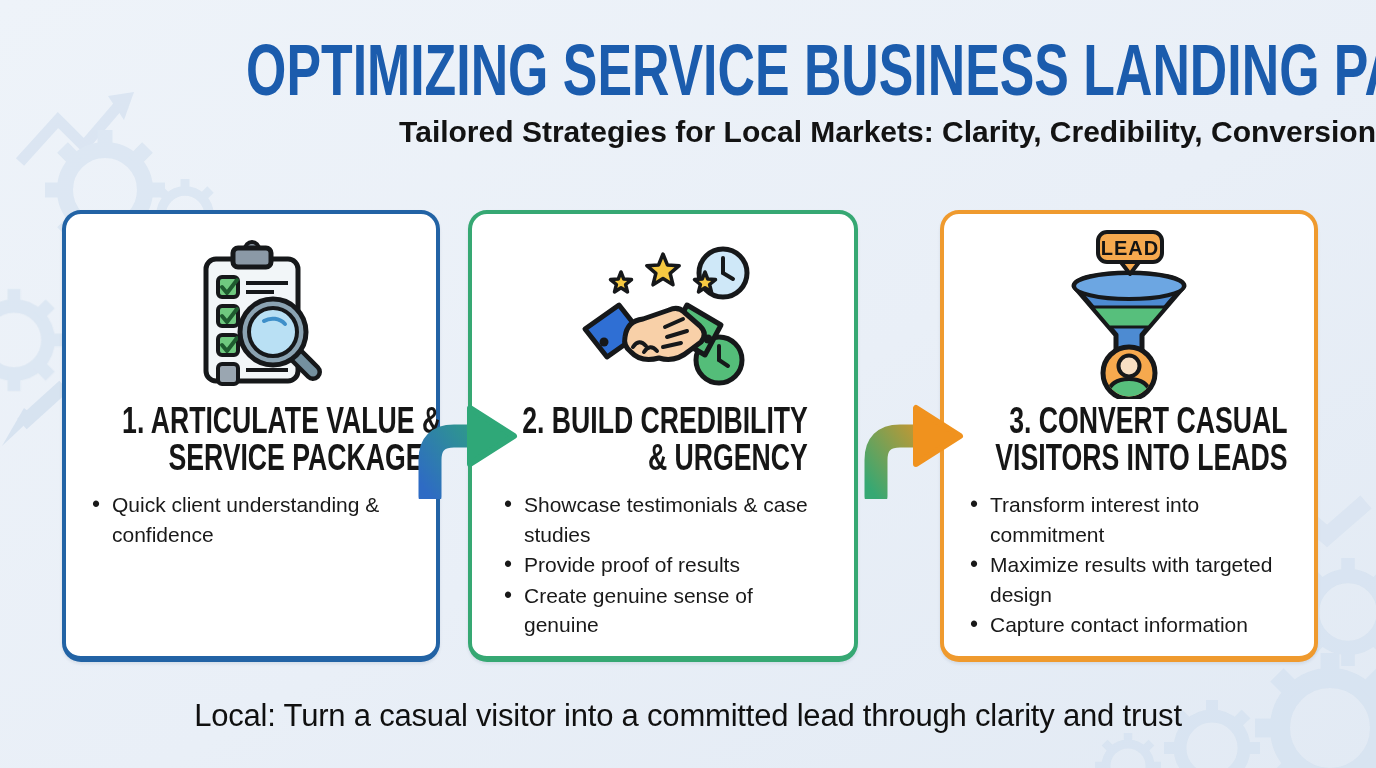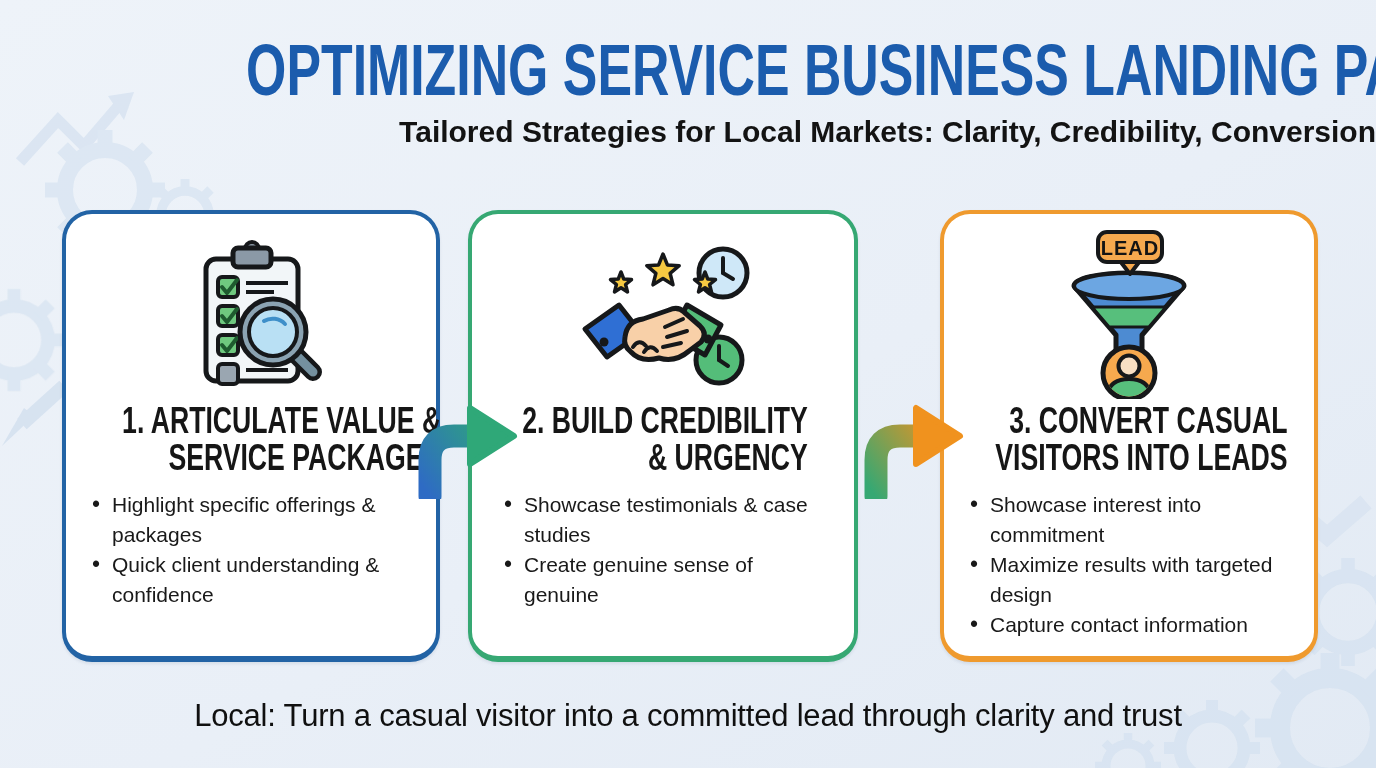--- a/index.html
+++ b/index.html
@@ -13,21 +13,21 @@
   .main-title .squeeze{
     display:inline-block;transform:scaleX(0.72);transform-origin:center;
     white-space:nowrap;font-weight:bold;font-size:72px;line-height:72px;color:#1b5cad;
   }
   .subtitle{
     position:absolute;top:112px;left:0;width:100%;text-align:right;z-index:1;
     font-size:30px;line-height:40px;font-weight:bold;color:#131313;
   }
   .card{
     position:absolute;top:210px;height:452px;box-sizing:border-box;z-index:2;
-    background:#ffffff;border-radius:30px;border:4px solid #2263a5;border-bottom-width:6px;
+    background:#ffffff;border-radius:19px;border:4px solid #2263a5;border-bottom-width:6px;
     box-shadow:0 2px 3px rgba(40,70,110,0.10);
   }
   .card-1{left:62px;width:378px;border-color:#2263a5;}
   .card-2{left:468px;width:390px;border-color:#36a873;}
   .card-3{left:940px;width:378px;border-color:#ef9a2e;}
   .icon-wrap{height:168px;display:flex;align-items:center;justify-content:center;padding-top:16px;}
   .card-title{text-align:right;margin-top:4px;font-weight:bold;color:#161616;}
   .card-title .squeeze{
     display:inline-block;transform:scaleX(0.74);transform-origin:center;
     font-size:36px;line-height:37px;
@@ -120,21 +120,20 @@
         <path d="M88 82 a17 17 0 0 1 21 3" stroke="#3e8fc9" stroke-width="4" fill="none" stroke-linecap="round"></path>
       </svg>
     </div>
     <div class="card-title">
       <span class="squeeze">
         <span class="line">1. ARTICULATE VALUE &amp;</span>
         <span class="line">SERVICE PACKAGES</span>
       </span>
     </div>
     <ul class="bullets">
-      <li>Highlight specific offerings &amp; packages</li>
       <li>Quick client understanding &amp; confidence</li>
     </ul>
   </div>
 
   <div class="card card-2">
     <div class="icon-wrap">
       <svg width="185" height="150" viewBox="0 0 185 150">
         <circle cx="152" cy="34" r="24" fill="#cfe8f8" stroke="#16181a" stroke-width="5"></circle>
         <line x1="152" y1="34" x2="152" y2="19" stroke="#16181a" stroke-width="4" stroke-linecap="round"></line>
         <line x1="152" y1="34" x2="162" y2="40" stroke="#16181a" stroke-width="4" stroke-linecap="round"></line>
@@ -159,20 +158,21 @@
       </svg>
     </div>
     <div class="card-title">
       <span class="squeeze">
         <span class="line">2. BUILD CREDIBILITY</span>
         <span class="line">&amp; URGENCY</span>
       </span>
     </div>
     <ul class="bullets" style="margin-right:44px;margin-left:30px;">
       <li>Showcase testimonials &amp; case studies</li>
+      <li>Provide proof of results</li>
       <li>Create genuine sense of genuine</li>
     </ul>
   </div>
 
   <div class="card card-3">
     <div class="icon-wrap">
       <svg width="135" height="170" viewBox="0 0 135 170">
         <defs>
             <clipPath id="personClip">
               <circle cx="67" cy="144" r="23.5"></circle>
@@ -191,21 +191,21 @@
         <text x="68" y="26" text-anchor="middle" font-size="20" font-weight="bold" letter-spacing="1" fill="#141414">LEAD</text>
       </svg>
     </div>
     <div class="card-title">
       <span class="squeeze">
         <span class="line">3. CONVERT CASUAL</span>
         <span class="line">VISITORS INTO LEADS</span>
       </span>
     </div>
     <ul class="bullets">
-      <li>Showcase interest into commitment</li>
+      <li>Transform interest into commitment</li>
       <li>Maximize results with targeted design</li>
       <li>Capture contact information</li>
     </ul>
   </div>
 
   <svg class="flow-arrow a1" width="130" height="115" viewBox="0 0 130 115">
     <defs>
       <linearGradient id="ag1" gradientUnits="userSpaceOnUse" x1="28" y1="110" x2="108" y2="52">
         <stop offset="0" stop-color="#2e6bc4"></stop>
           <stop offset="1" stop-color="#2fa878"></stop>

